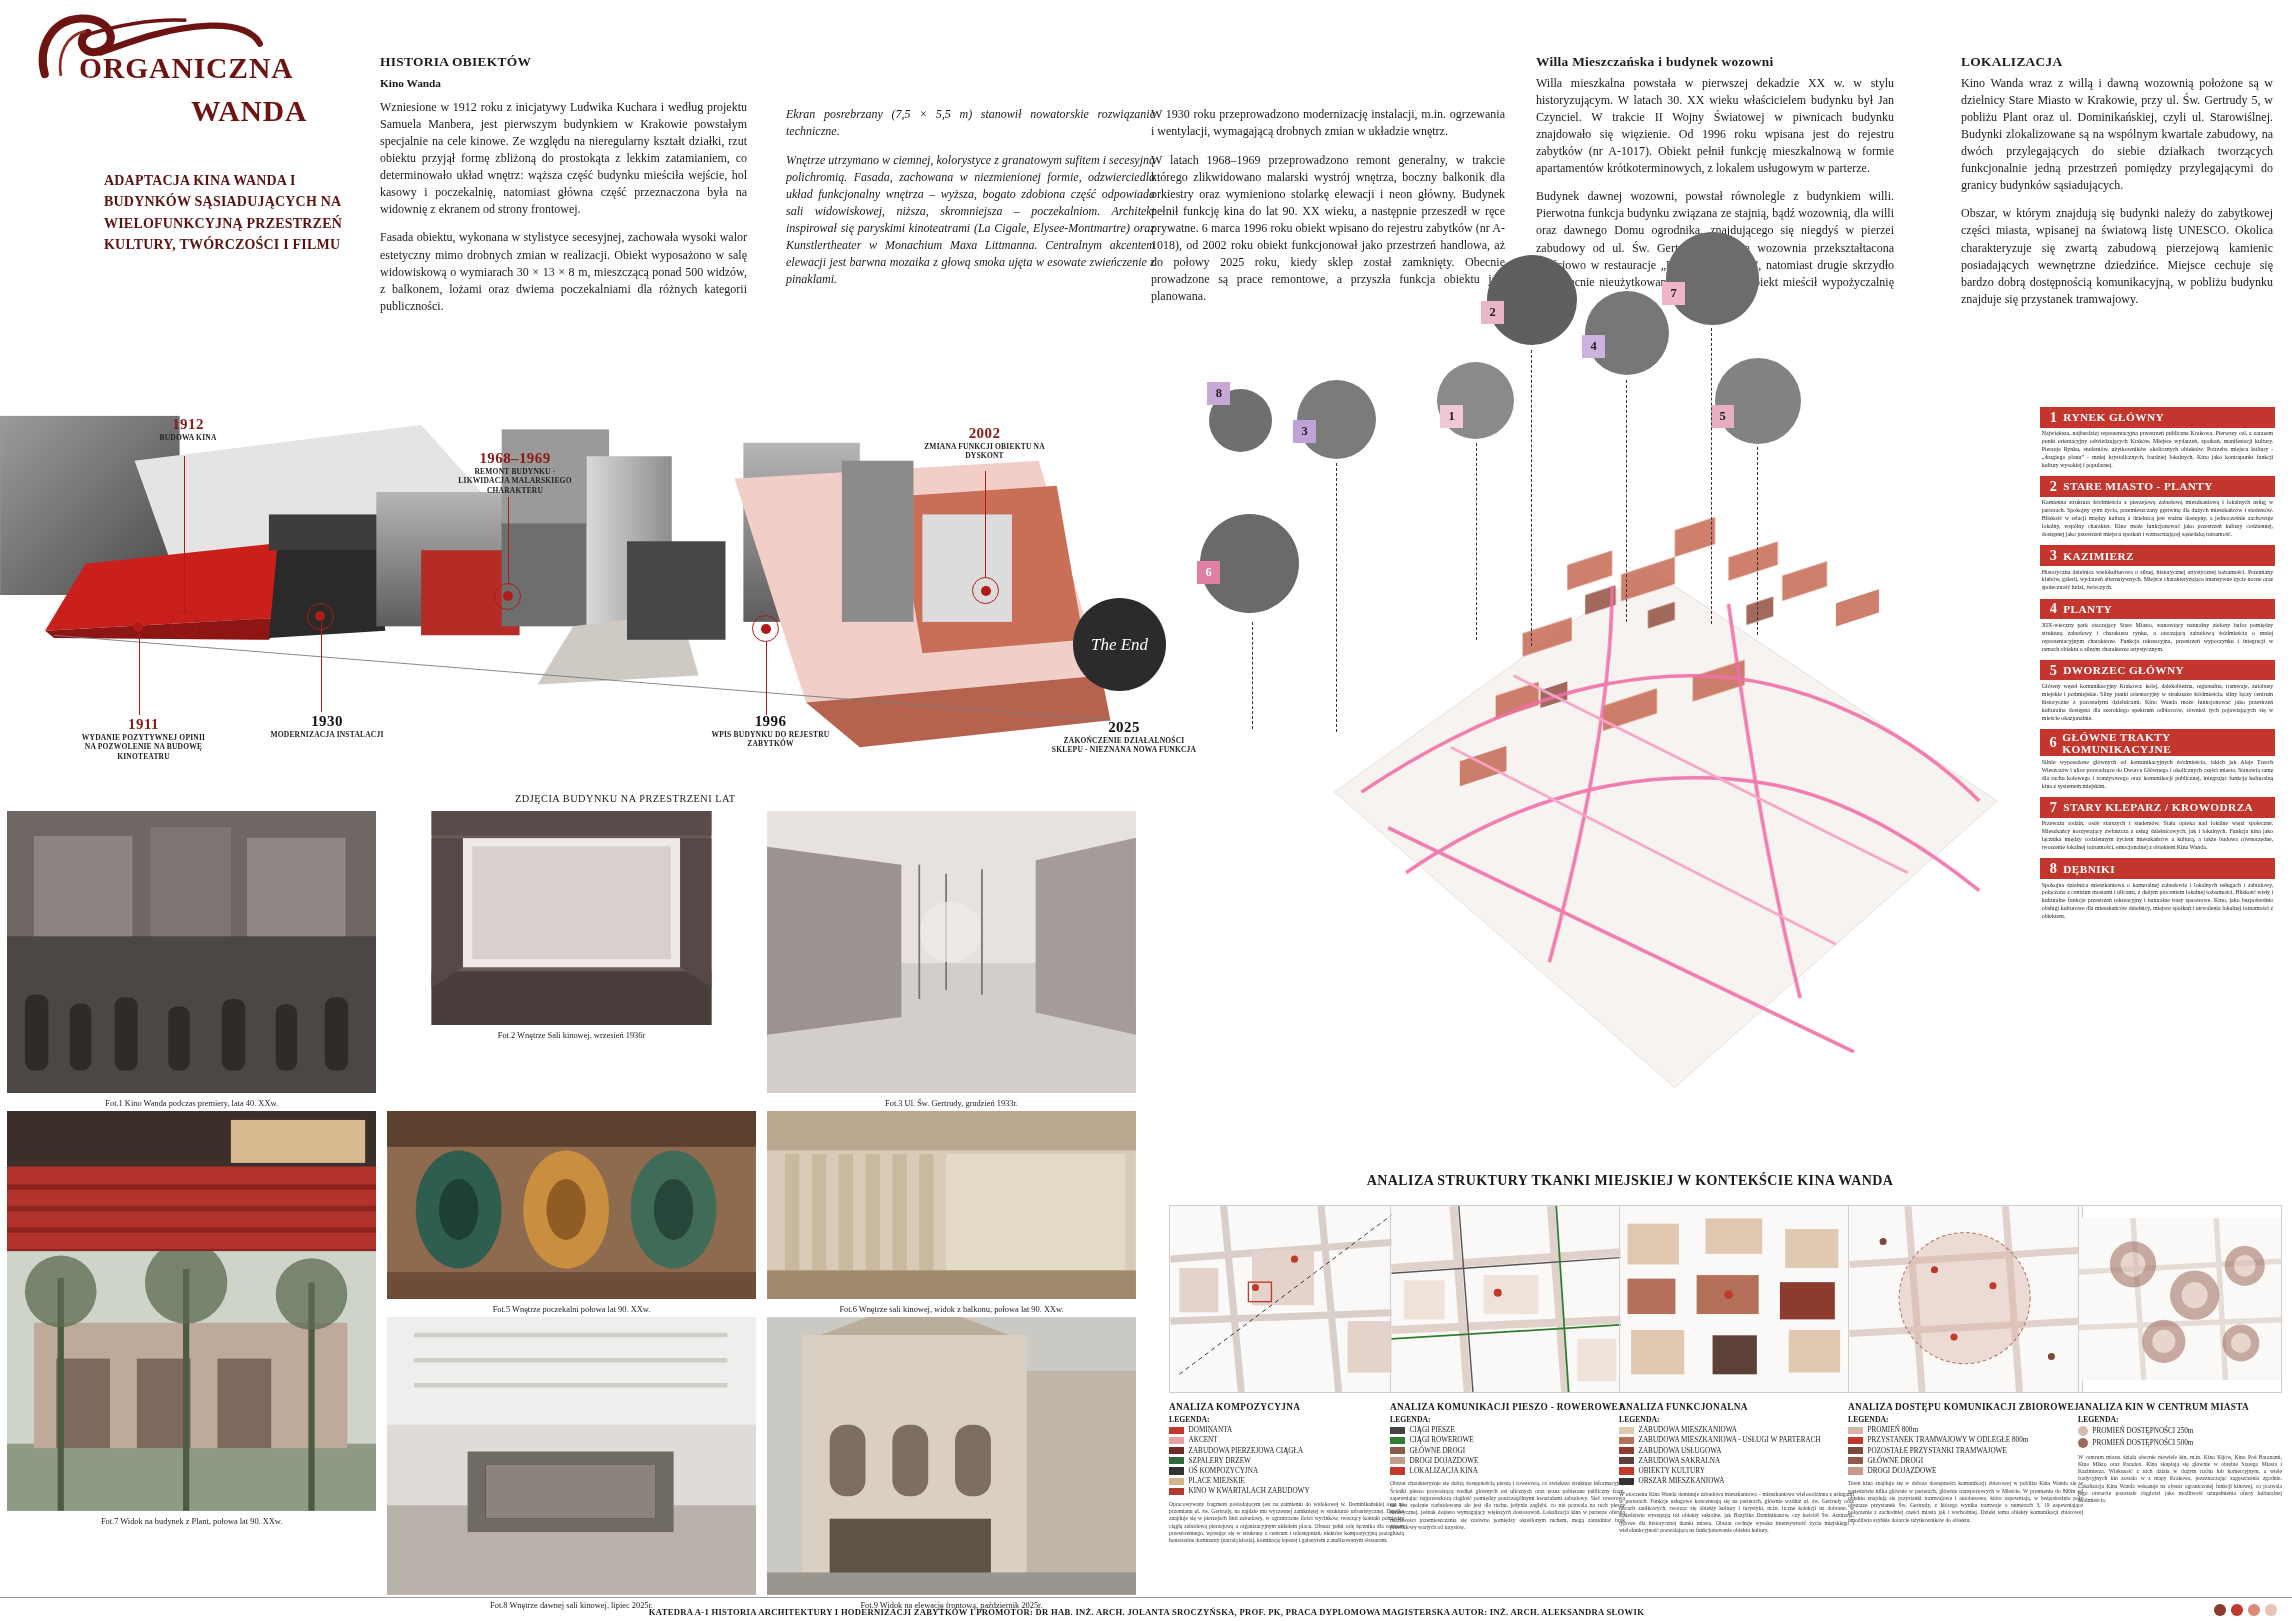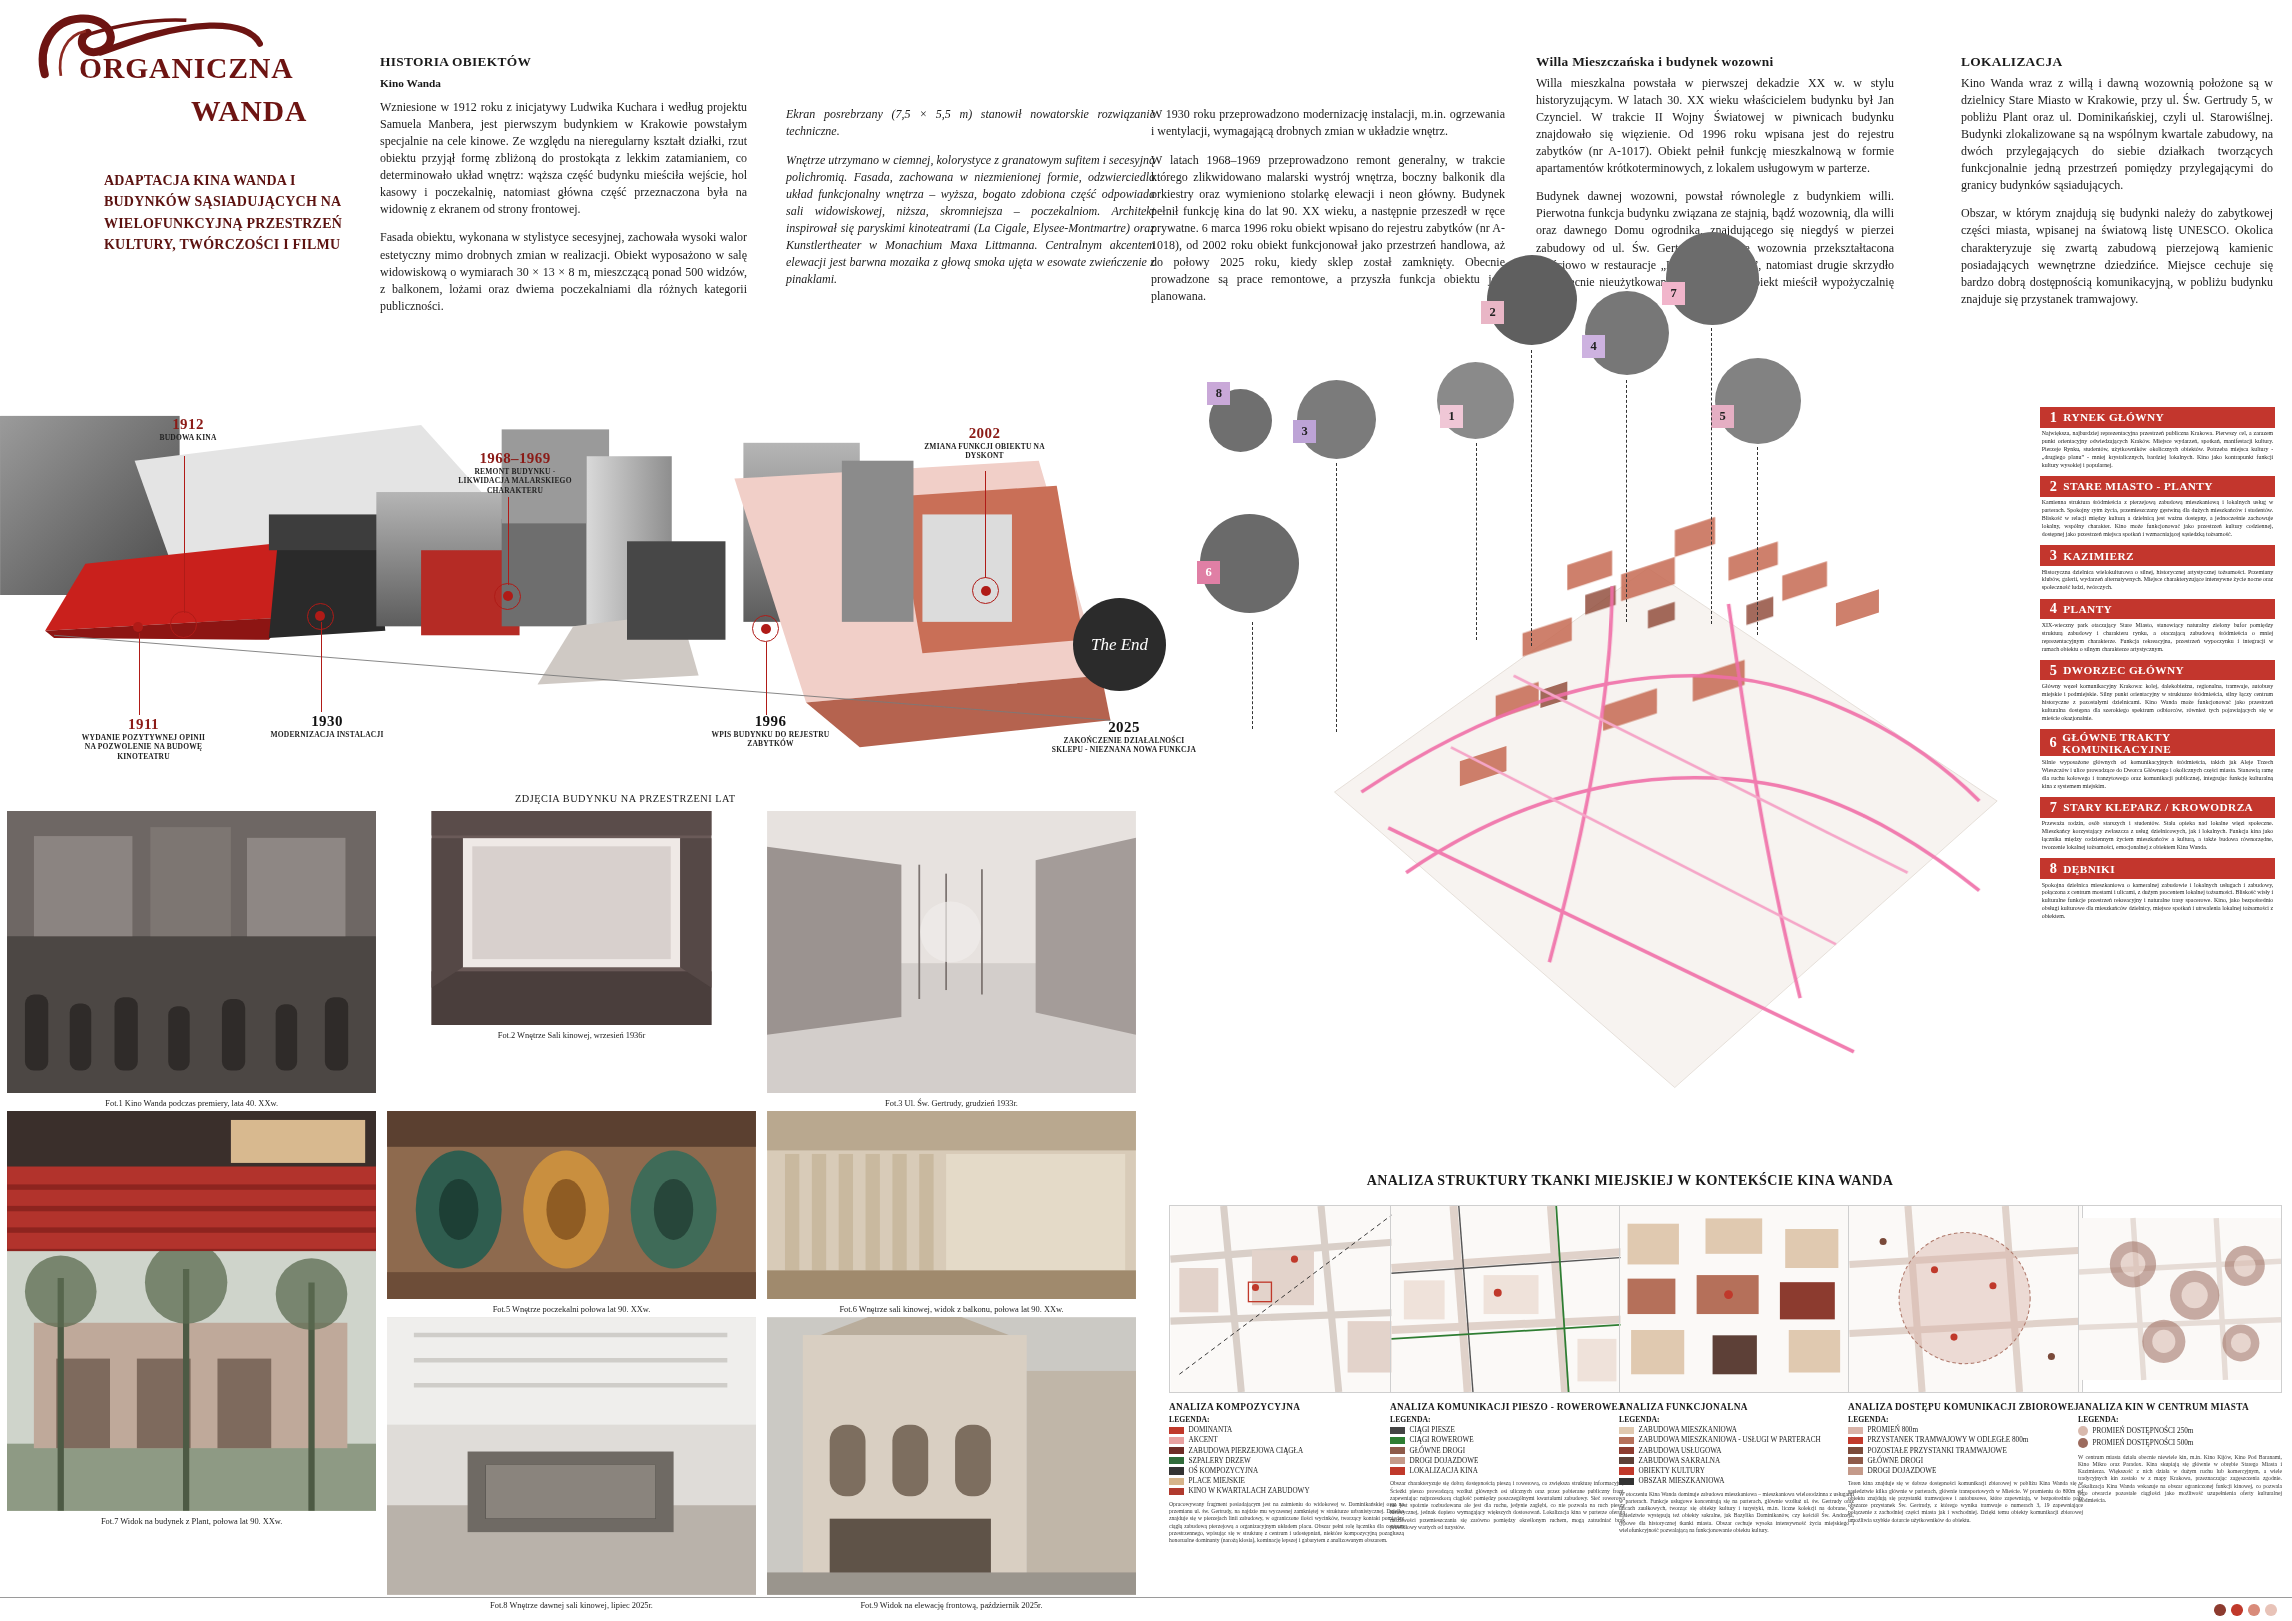--- a/index.html
+++ b/index.html
@@ -755,20 +755,21 @@
       </div>
     <div class="row">
         <span class="sw" style="background:#9c6b5e; border-radius:50%; width:9.9px; height:9.9px;"></span>
         <span>PROMIEŃ DOSTĘPNOŚCI 500m</span>
       </div>
     <div class="txt">W centrum miasta działa obecnie niewiele kin, m.in. Kino Kijów, Kino Pod Baranami, Kino Mikro oraz Paradox. Kina skupiają się głównie w obrębie Starego Miasta i Kazimierza. Większość z nich działa w dużym ruchu lub komercyjnym, a wiele tradycyjnych kin zostało w z mapy Krakowa, przeznaczając zagęszczenia zgodnie. Lokalizacja Kina Wanda wskazuje na obszar ograniczonej funkcji kinowej, co pozwala jego otwarcie pozostałe ciągłości jako możliwość uzupełnienia oferty kulturalnej śródmieścia.</div>
   </div>
 
   <div class="hline" style="left:0; bottom:23px; width:2293px;"></div>
 
+  <div class="footer">KATEDRA A-1 HISTORIA ARCHITEKTURY I HODERNIZACJI ZABYTKÓW I PROMOTOR: DR HAB. INŻ. ARCH. JOLANTA SROCZYŃSKA, PROF. PK, PRACA DYPLOMOWA MAGISTERSKA AUTOR: INŻ. ARCH. ALEKSANDRA SŁOWIK</div>
   <div class="footer-dots">
     <i style="background:#8d3b2f"></i>
     <i style="background:#c0392b"></i>
     <i style="background:#d98b7a"></i>
     <i style="background:#e8c3b8"></i>
   </div>
 
 </div>
 
 

